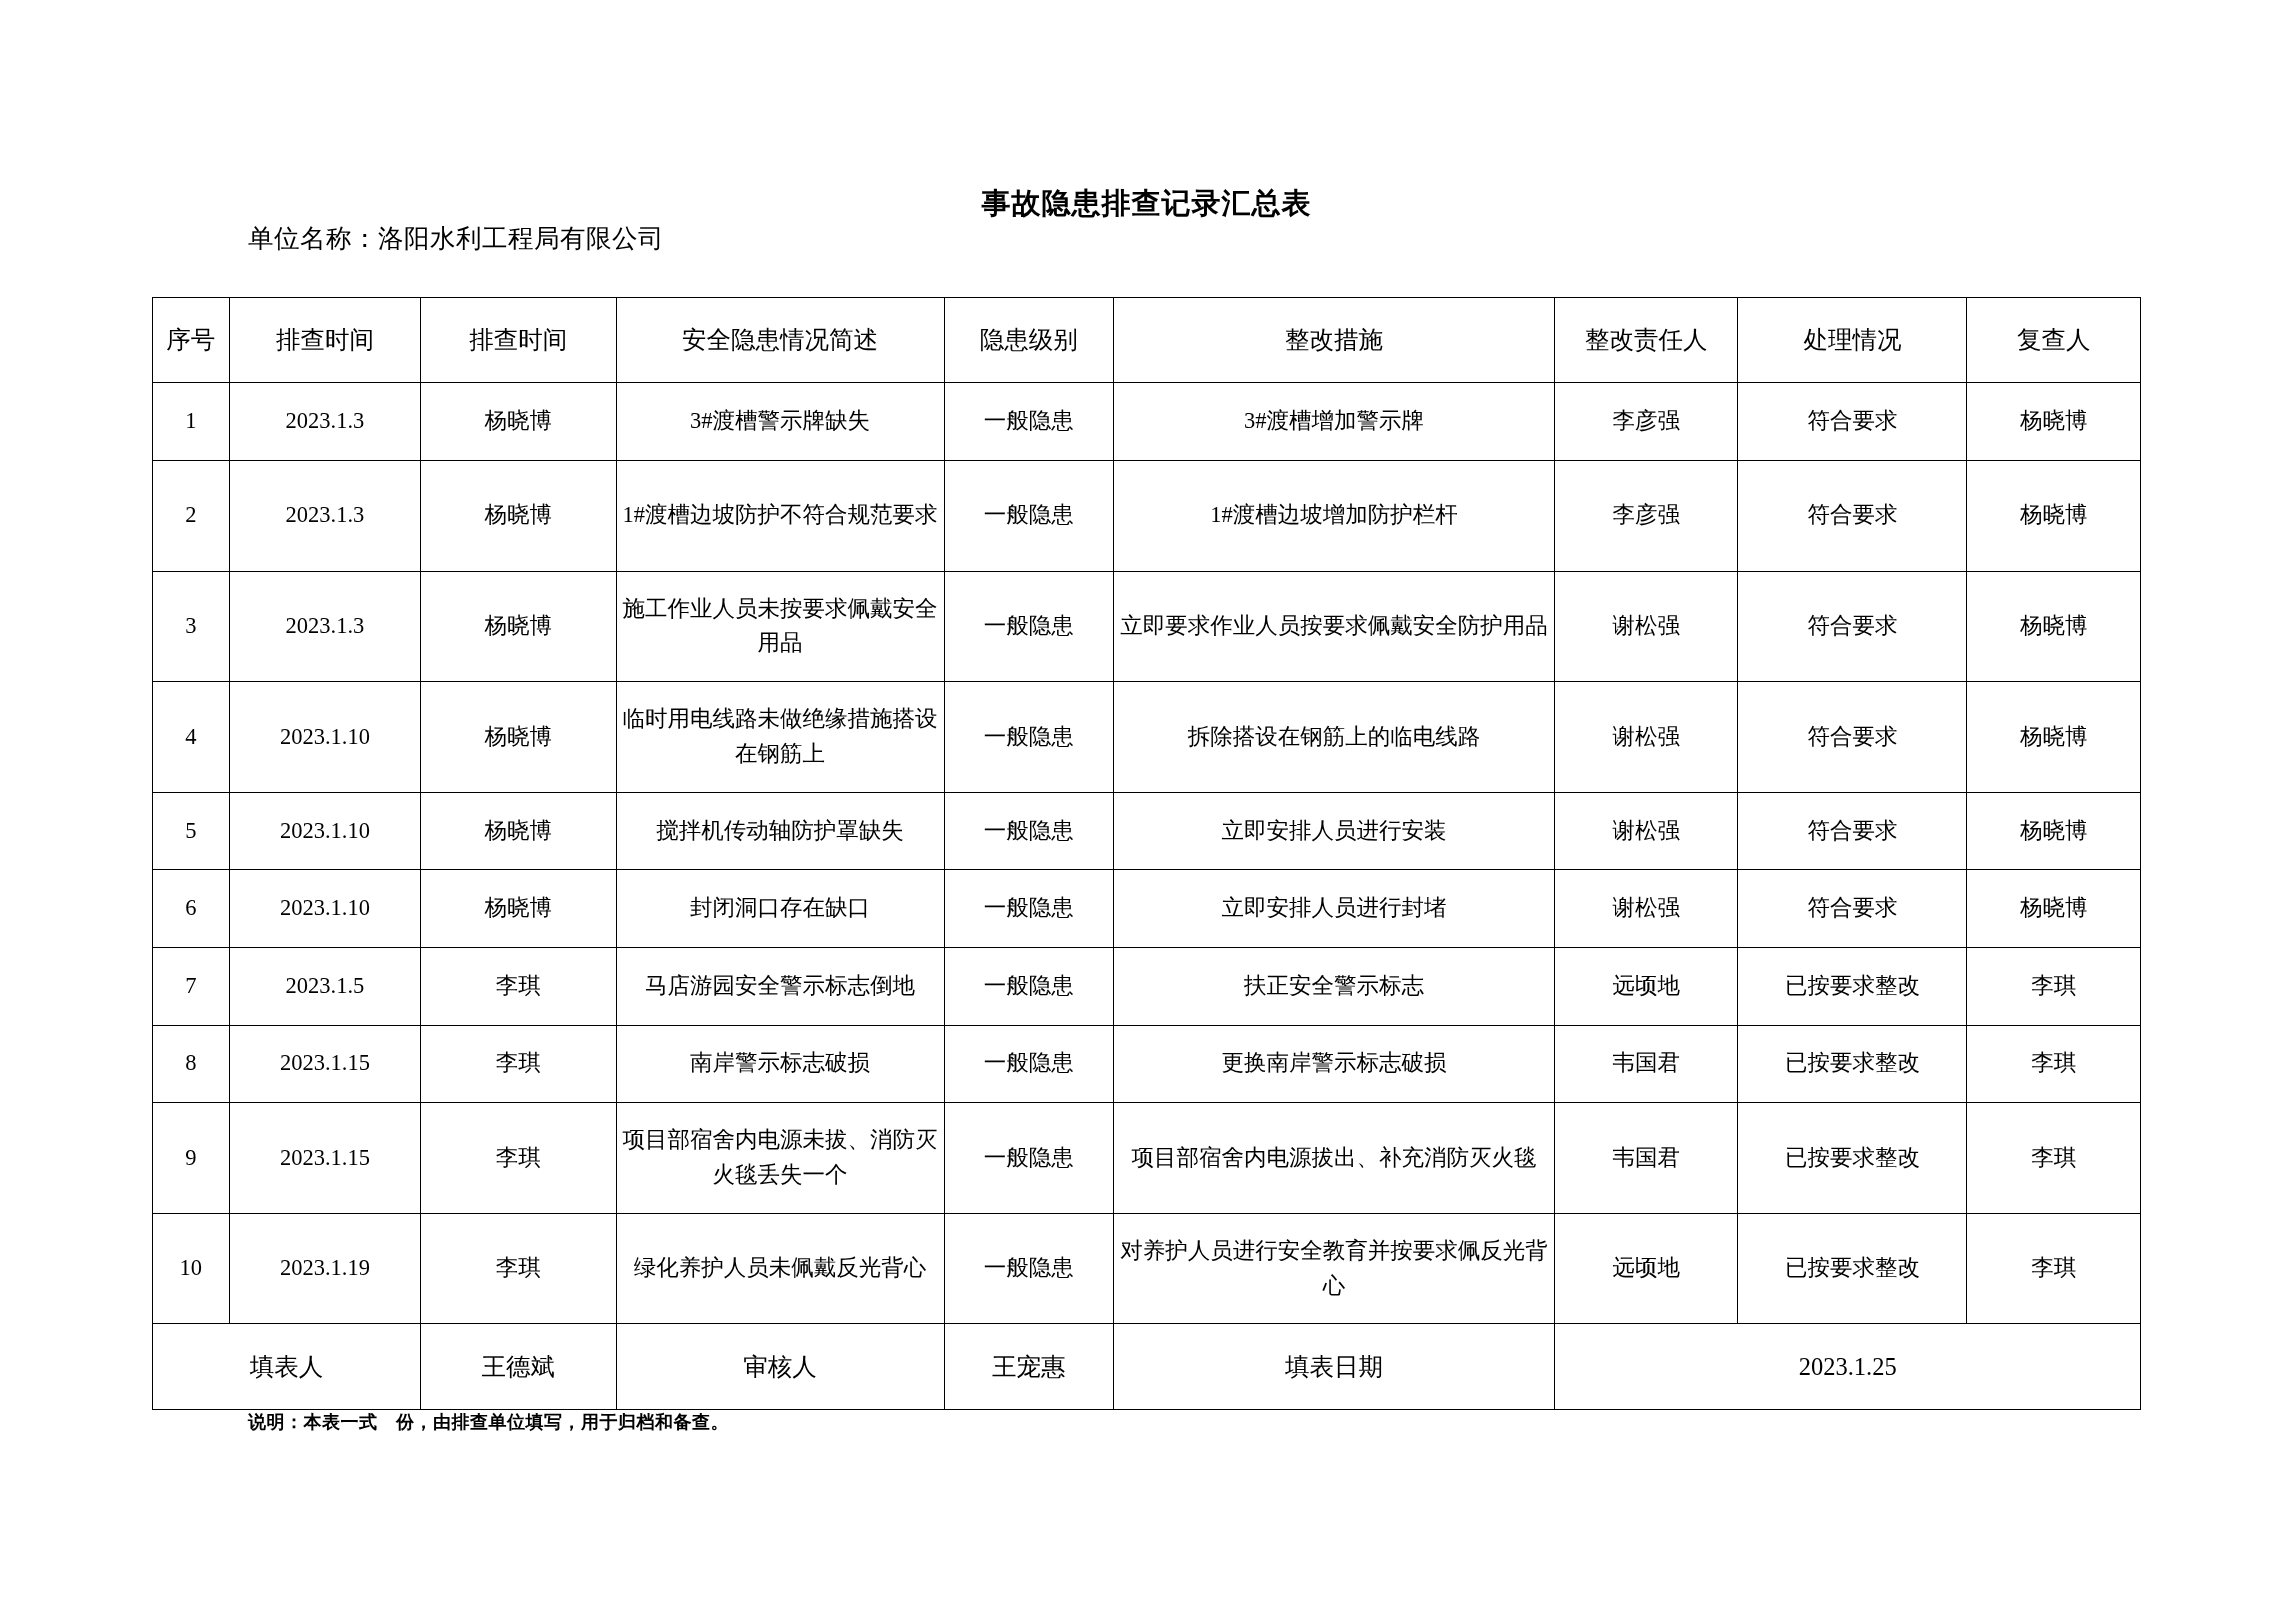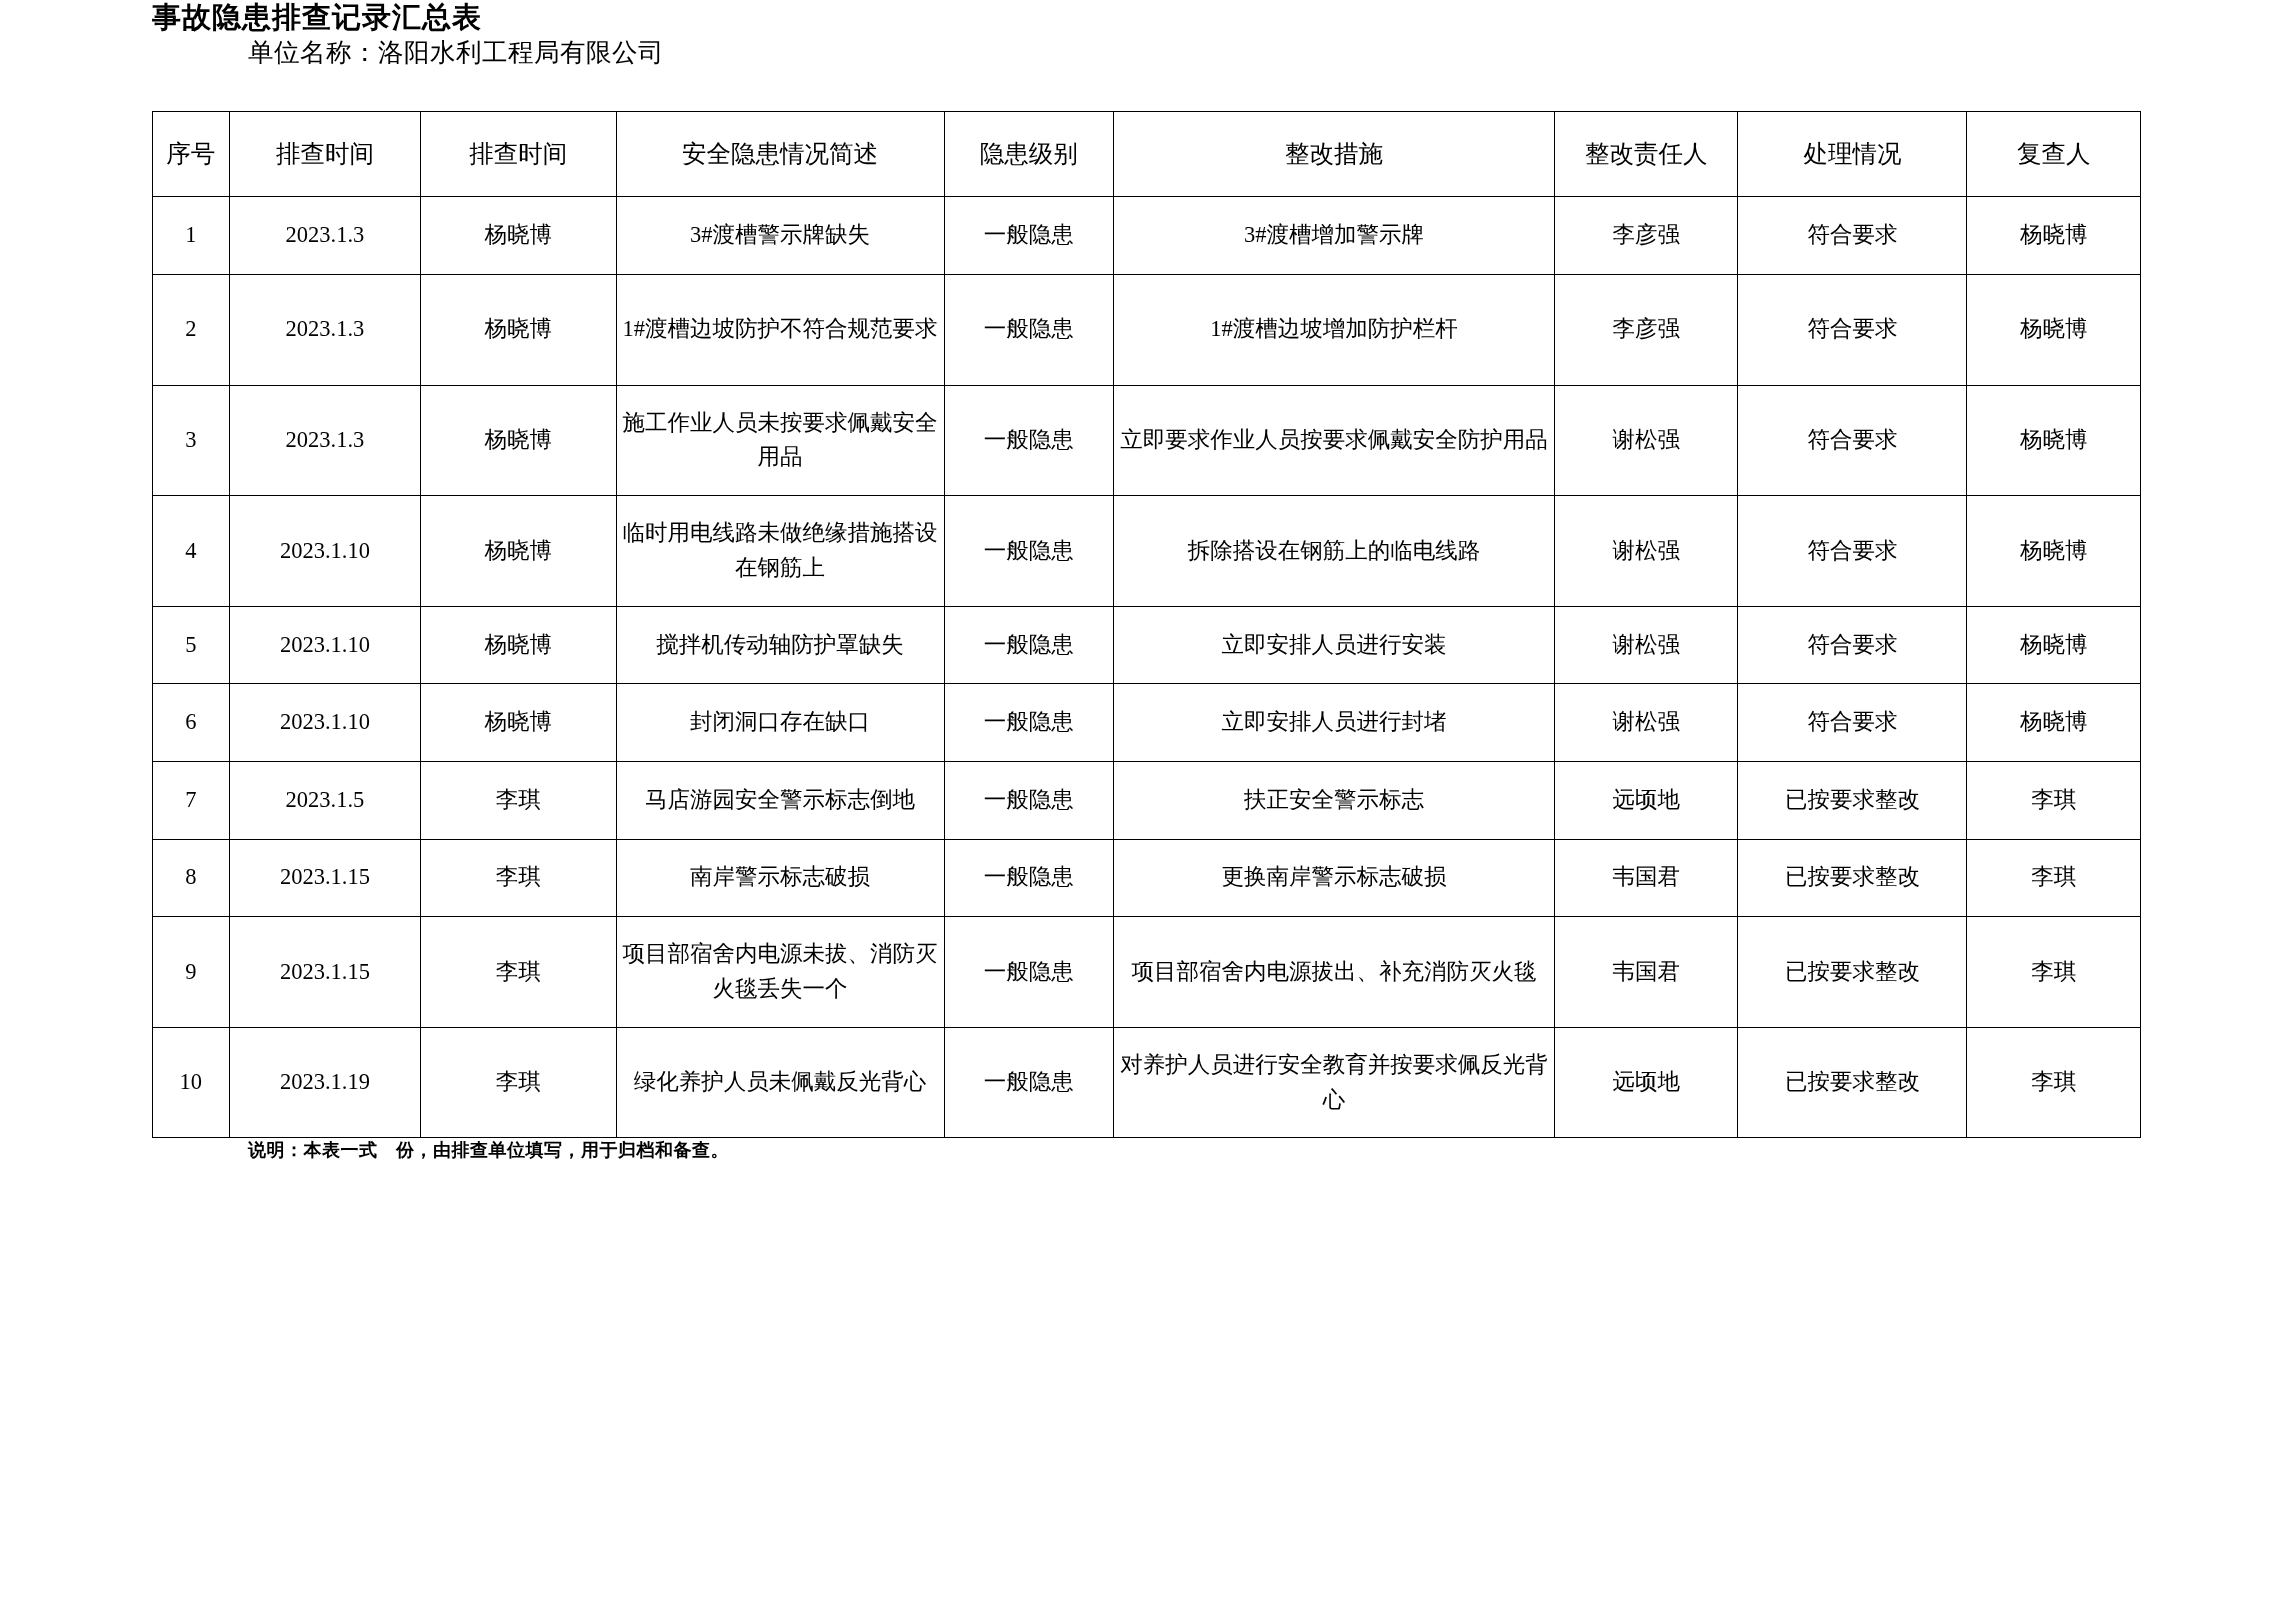--- a/index.html
+++ b/index.html
@@ -15,24 +15,25 @@
     -webkit-font-smoothing: antialiased;
   }
   .page {
     position: relative;
     width: 2293px;
     height: 1621px;
     box-sizing: border-box;
     padding: 0 152px;
   }
   .doc-title {
-    text-align: left;
+    text-align: center;
     font-size: 29px;
     font-weight: bold;
     letter-spacing: 1px;
+    padding-top: 186px;
     line-height: 1.2;
   }
   .unit-line {
     font-size: 25.5px;
     padding-left: 96px;
     letter-spacing: 0.5px;
   }
   table.main {
     margin-top: 41px;
     border-collapse: collapse;
@@ -217,19 +218,27 @@
         <td>10</td>
         <td>2023.1.19</td>
         <td>李琪</td>
         <td>绿化养护人员未佩戴反光背心</td>
         <td>一般隐患</td>
         <td>对养护人员进行安全教育并按要求佩反光背心</td>
         <td>远顷地</td>
         <td>已按要求整改</td>
         <td>李琪</td>
       </tr>
+      <tr class="footer-row">
+        <td colspan="2" class="nowrap">填表人</td>
+        <td>王德斌</td>
+        <td>审核人</td>
+        <td>王宠惠</td>
+        <td>填表日期</td>
+        <td colspan="3">2023.1.25</td>
+      </tr>
     </tbody>
   </table>
 
   <div class="note-line">说明：本表一式　份，由排查单位填写，用于归档和备查。</div>
 
 </div>
 
 
 </body></html>

